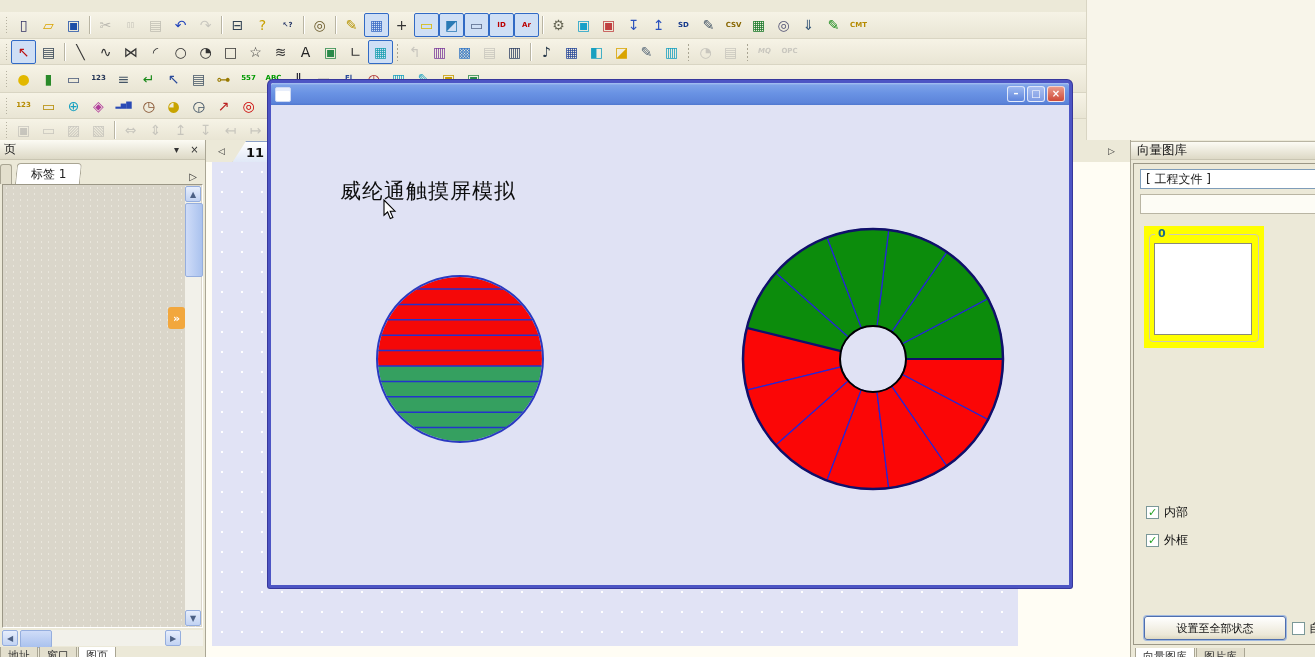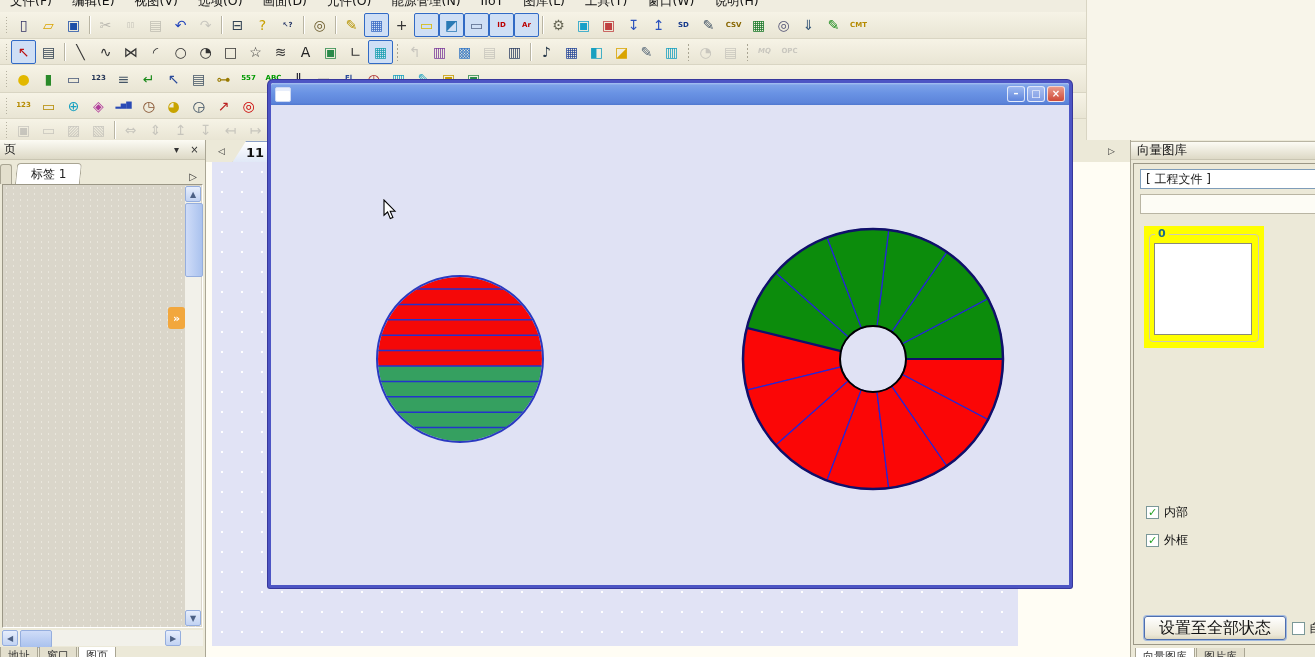--- a/index.html
+++ b/index.html
@@ -95,49 +95,33 @@
              display:flex;align-items:center;padding-left:5px;font-size:12px;box-sizing:border-box;}
   .rp-field{position:absolute;left:6px;top:30px;width:195px;height:20px;background:#fdfcf5;border:1px solid #b9b5a3;box-sizing:border-box;}
   .rp-item{position:absolute;left:10px;top:62px;width:120px;height:122px;background:#ffff00;}
   .rp-item-frame{position:absolute;left:5px;top:8px;width:108px;height:106px;border:1px solid #cdc9b8;border-radius:4px;}
   .rp-item-label{position:absolute;left:11px;top:1px;background:#ffff00;padding:0 3px;font-size:11px;color:#1a6a8a;font-weight:bold;}
   .rp-item-inner{position:absolute;left:10px;top:17px;width:96px;height:90px;background:#fff;border:1px solid #8a8a7a;}
   .cbrow{position:absolute;left:12px;display:flex;align-items:center;gap:5px;font-size:12px;color:#111;}
   .cbox{width:13px;height:13px;background:#fff;border:1px solid #7b9898;display:flex;align-items:center;justify-content:center;
         font-size:11px;font-weight:bold;color:#21a121;line-height:1;box-sizing:border-box;}
   .rp-btn{position:absolute;left:10px;top:452px;width:140px;height:22px;border:1px solid #4f6fae;border-radius:3px;
-          background:linear-gradient(#ffffff,#ece8d8 80%,#ddd8c2);font-size:16px;color:#111;
+          background:linear-gradient(#ffffff,#ece8d8 80%,#ddd8c2);font-size:11px;color:#111;
           display:flex;align-items:center;justify-content:center;box-shadow:0 0 0 1px #9fb8e0;}
   .rp-auto{position:absolute;left:158px;top:456px;display:flex;align-items:center;gap:4px;font-size:12px;}
   .rp-tabs{position:absolute;left:4px;top:508px;display:flex;}
   
   .grip{width:3px;height:18px;margin:0 3px 0 1px;flex:0 0 auto;
         background-image:radial-gradient(#b5b1a0 1px,transparent 1px);background-size:3px 3px;}
 </style>
 </head>
 <body>
 
 <div class="app">
 
-  <div class="menubar">
-    <div class="menubar-inner" id="menubar-inner">
-        <span class="menu-item">文件(F)</span>
-        <span class="menu-item">编辑(E)</span>
-        <span class="menu-item">视图(V)</span>
-        <span class="menu-item">选项(O)</span>
-        <span class="menu-item">画面(D)</span>
-        <span class="menu-item">元件(O)</span>
-        <span class="menu-item">能源管理(N)</span>
-        <span class="menu-item">IIoT</span>
-        <span class="menu-item">图库(L)</span>
-        <span class="menu-item">工具(T)</span>
-        <span class="menu-item">窗口(W)</span>
-        <span class="menu-item">说明(H)</span>
-      </div>
-  </div>
 
   <div class="trow trow1">
       <span class="grip"></span>
       <span class="tbtn">
         <span class="g" style="color: rgb(51, 51, 102);">▯</span>
       </span>
       <span class="tbtn">
         <span class="g" style="color: rgb(217, 164, 0);">▱</span>
       </span>
       <span class="tbtn">
@@ -573,20 +557,21 @@
               <path d="M555.90,375.55 A130,130 0 0 0 617.67,383.05 L605.98,286.76 A33,33 0 0 1 590.30,284.86 Z" fill="#fb0606" stroke="#2525d8" stroke-width="1.2"></path>
               <path d="M617.67,383.05 A130,130 0 0 0 675.85,360.99 L620.75,281.16 A33,33 0 0 1 605.98,286.76 Z" fill="#fb0606" stroke="#2525d8" stroke-width="1.2"></path>
               <path d="M675.85,360.99 A130,130 0 0 0 717.11,314.41 L631.22,269.34 A33,33 0 0 1 620.75,281.16 Z" fill="#fb0606" stroke="#2525d8" stroke-width="1.2"></path>
               <path d="M717.11,314.41 A130,130 0 0 0 732.00,254.00 L635.00,254.00 A33,33 0 0 1 631.22,269.34 Z" fill="#fb0606" stroke="#2525d8" stroke-width="1.2"></path>
               <line x1="635.00" y1="254" x2="732" y2="254" stroke="#10106a" stroke-width="2.2"></line>
               <line x1="569.96" y1="246.10" x2="475.78" y2="222.89" stroke="#10106a" stroke-width="2.2"></line>
               <circle cx="602" cy="254" r="130" fill="none" stroke="#10106a" stroke-width="2.5"></circle>
               <circle cx="602" cy="254" r="33" fill="none" stroke="#000000" stroke-width="2"></circle>
             </g>
           </svg></div>
+      <div class="sim-heading">威纶通触摸屏模拟</div>
       <svg class="cursor" viewBox="0 0 14 21">
         <path d="M1,1 L1,16.2 L4.6,13 L7.3,19.6 L9.9,18.4 L7.2,12.2 L12,12.2 Z" fill="#fff" stroke="#000" stroke-width="1.1"></path>
       </svg>
     </div>
   </div>
 
   <div class="rpanel">
     <div class="rp-header">向量图库</div>
     <div class="rp-body">
       <div class="rp-select">

